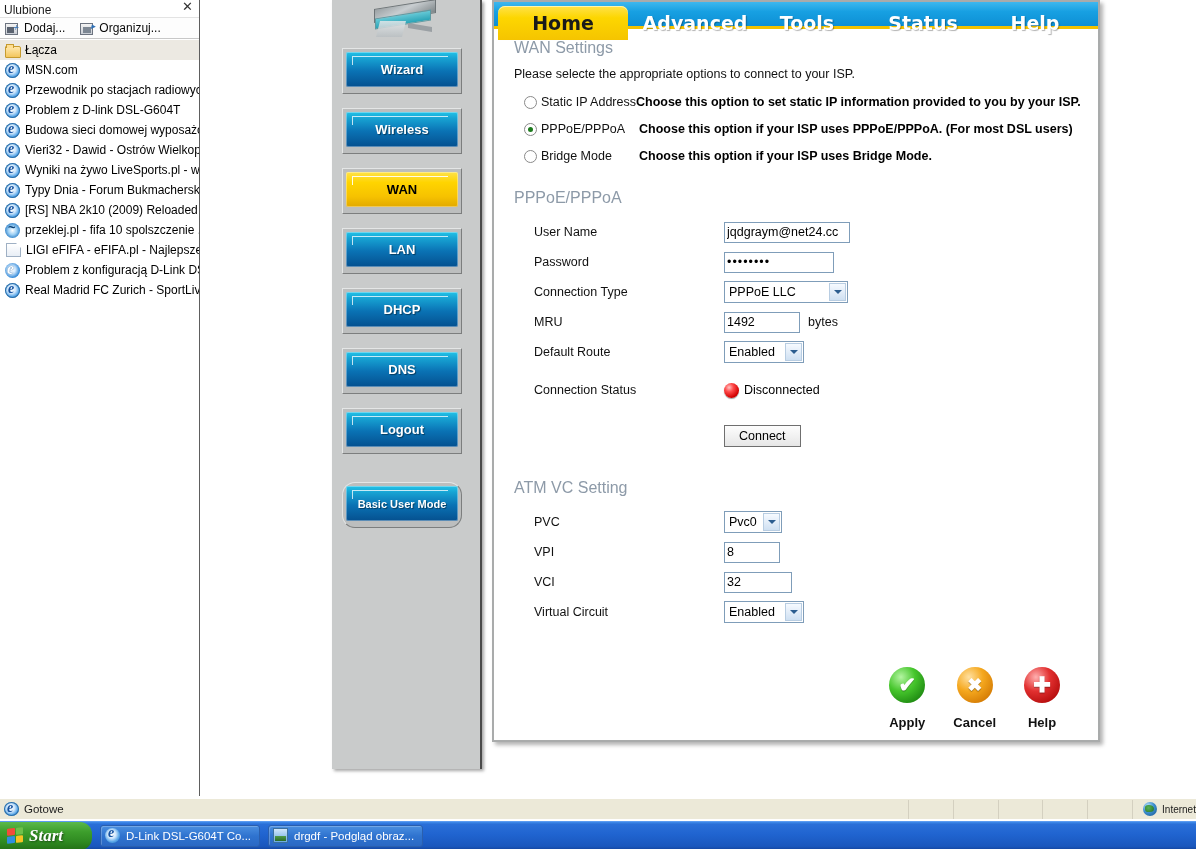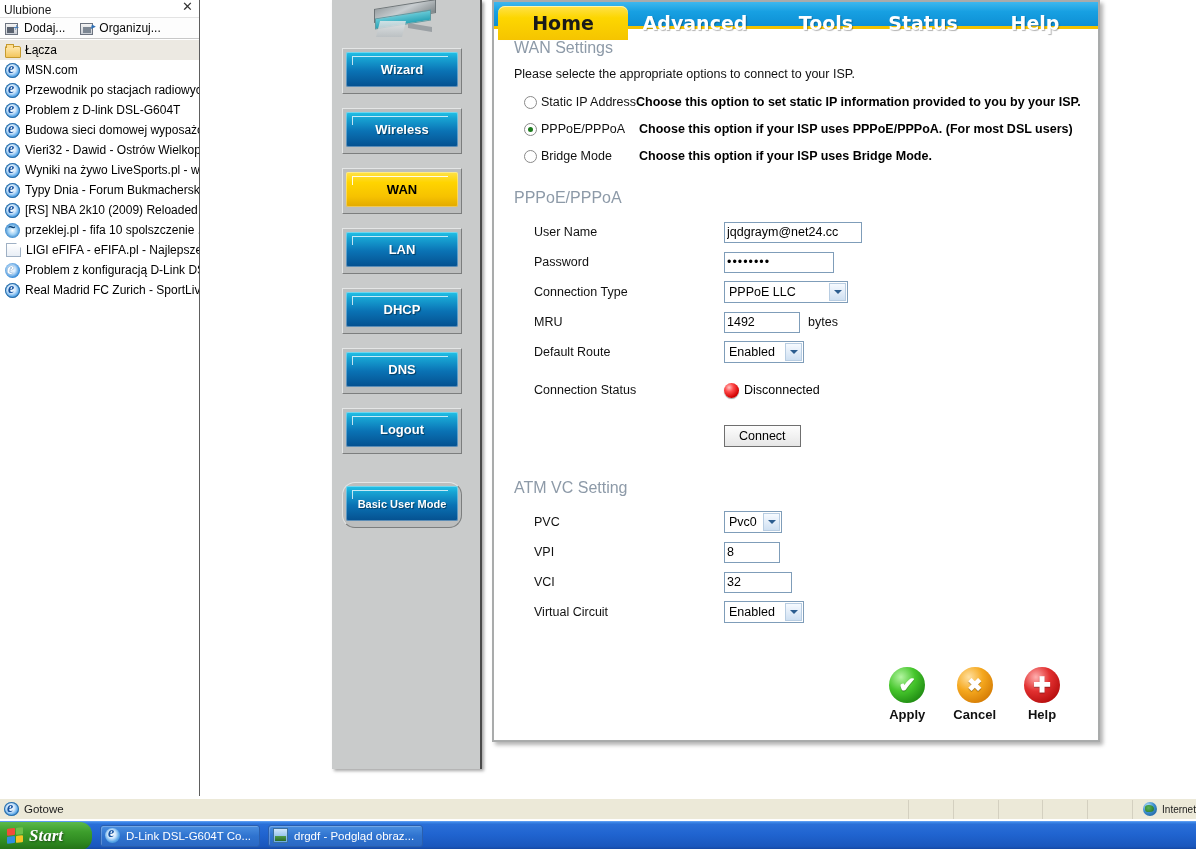--- a/index.html
+++ b/index.html
@@ -287,21 +287,21 @@
     position: absolute; right: 38px; top: 638px;
     display: flex; gap: 28px;
   }
   .act { display: flex; flex-direction: column; align-items: center; cursor: pointer; }
   .act .cir {
     width: 36px; height: 36px; border-radius: 50%; position: relative;
     display: flex; align-items: center; justify-content: center;
     color: #fff; font-size: 22px; font-weight: bold;
     text-shadow: 0 1px 1px rgba(0,0,0,.35);
   }
-  .act .lab { font-size: 13px; font-weight: bold; color: #111; margin-top: 4px; }
+  .act .lab { font-size: 13px; font-weight: bold; color: #111; margin-top: 12px; }
   .cir.ok   { background: radial-gradient(circle at 33% 28%, #b4f5a2 0%, #46c62c 40%, #1f8a12 80%, #0f5c07 100%); }
   .cir.cancel { background: radial-gradient(circle at 33% 28%, #ffe0a0 0%, #f5a81e 40%, #d57c05 80%, #a35a00 100%); }
   .cir.help { background: radial-gradient(circle at 33% 28%, #ffb0b0 0%, #e23030 40%, #b50d0d 80%, #7d0000 100%); }
   .glyph-check::after { content: "✔"; font-size: 21px; }
   .glyph-x::after { content: "✖"; font-size: 18px; }
   .glyph-plus::after { content: "✚"; font-size: 21px; }
 
   
   #statusbar {
     position: absolute; left: 0; top: 798px; width: 1196px; height: 21px;
@@ -499,21 +499,21 @@
           <div class="menu-btn" style="top: 482px; border-radius: 13px;">
             <div class="inner small">Basic User Mode</div>
           </div>
         </div>
     </div>
 
     <div id="content-panel">
       <div id="tabs">
           <div class="tab active" style="left: 4px; width: 130px;">Home</div>
           <div class="tab" style="left: 136px; width: 130px;">Advanced</div>
-          <div class="tab" style="left: 280px; width: 104px;">Tools</div>
+          <div class="tab" style="left: 261px; width: 104px;">Tools</div>
           <div class="tab" style="left: 374px; width: 110px;">Status</div>
           <div class="tab" style="left: 486px; width: 110px;">Help</div>
         </div>
 
       <div id="page-body">
 
         <div class="sec-title">WAN Settings</div>
         <div class="intro">Please selecte the appropriate options to connect to your ISP.</div>
 
         <div class="radio-row r-static">
@@ -531,21 +531,21 @@
         <div class="radio-row r-bridge">
           <span class="rb"></span>
           <span class="rlabel">Bridge Mode</span>
           <span class="rdesc">Choose this option if your ISP uses Bridge Mode.</span>
         </div>
 
         <div class="sec-title" style="margin-top:26px;">PPPoE/PPPoA</div>
 
         <div class="form-row" style="margin-top:8px;">
           <span class="flabel">User Name</span>
-          <input class="txt" style="width: 138px;" value="jqdgraym@net24.cc">
+          <input class="txt" style="width: 126px;" value="jqdgraym@net24.cc">
         </div>
 
         <div class="form-row">
           <span class="flabel">Password</span>
           <input class="txt" style="width: 110px; letter-spacing: 1px;" value="••••••••">
         </div>
 
         <div class="form-row">
           <span class="flabel">Connection Type</span>
           <span class="sel" style="width:124px;">

